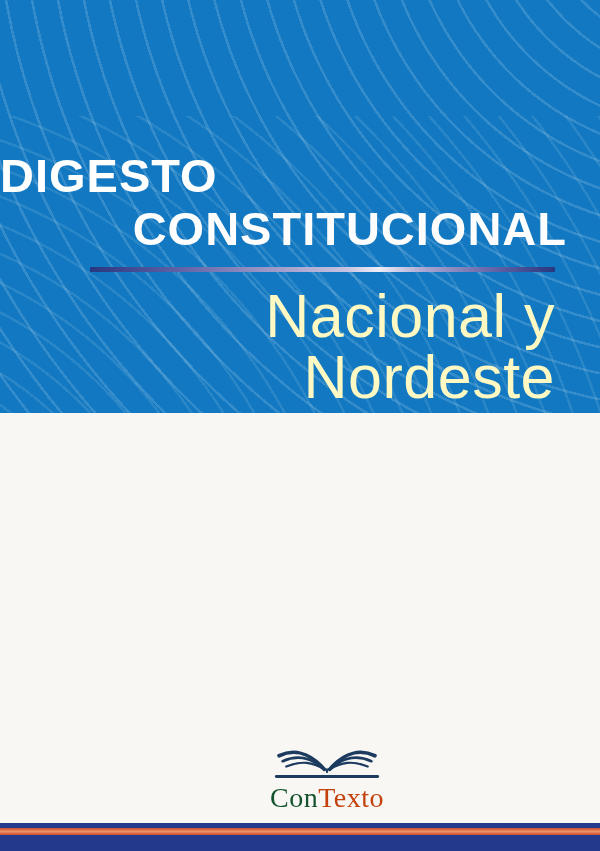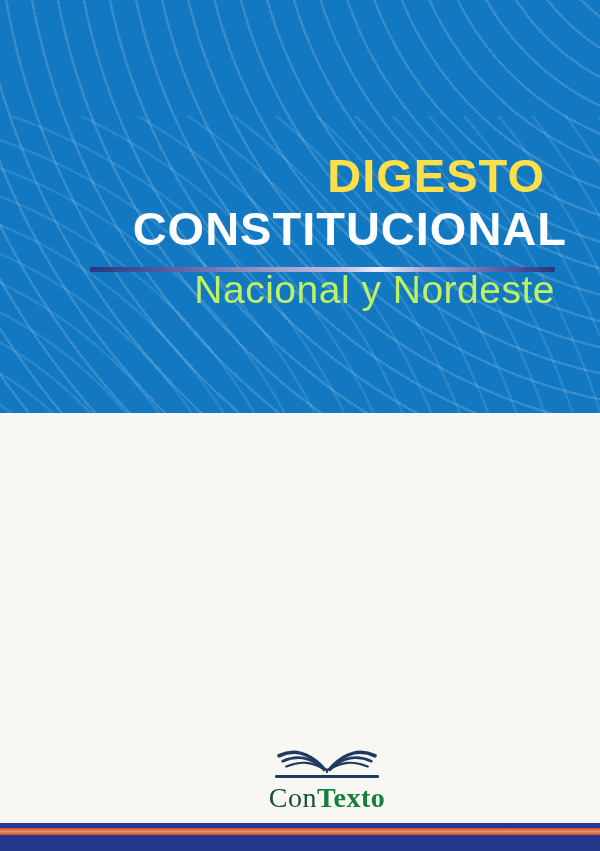--- a/index.html
+++ b/index.html
@@ -30,41 +30,41 @@
   .header .rings-b{
     position:absolute;left:0;right:0;top:28%;bottom:0;
     background:repeating-radial-gradient(circle at -30% 185%,
       rgba(255,255,255,0) 0 24px,
       rgba(255,255,255,.10) 24px 26.5px);
     pointer-events:none;
   }
 
   .title-line1{
     position:absolute;top:152px;right:55px;left:0;
-    text-align:right;
-    color:#fde047;font-weight:bold;font-size:47px;line-height:1;
+    text-align:left;
+    color:#ffffff;font-weight:bold;font-size:47px;line-height:1;
     letter-spacing:1px;
   }
   .title-line2{
     position:absolute;top:205px;right:33px;left:0;
     text-align:right;
     color:#fdfdfd;font-weight:bold;font-size:47px;line-height:1;
     letter-spacing:1px;
   }
   .divider{
     position:absolute;top:267px;left:90px;width:465px;height:5px;
     background:linear-gradient(90deg,
       #27377f 0%, #5c5fa4 18%, #9b97c6 38%, #c6c2e0 55%,
       #efedf8 62%, #a9a5d0 72%, #5c5fa4 88%, #27377f 100%);
     border-radius:1px;
   }
   .subtitle{
-    position:absolute;top:270px;right:45px;left:0;
+    position:absolute;top:286px;right:45px;left:0;
     text-align:right;
-    color:#bef264;font-weight:400;font-size:39px;line-height:1;
+    color:#fef9c3;font-weight:400;font-size:61px;line-height:1;
     letter-spacing:0.5px;
   }
 
   
   .body-area{
     position:absolute;top:413px;left:0;width:600px;height:410px;
     background:#f8f7f4;
   }
 
   
@@ -72,21 +72,21 @@
     position:absolute;top:744px;left:247px;width:160px;
     display:flex;flex-direction:column;align-items:center;
   }
   .logo svg{display:block;}
   .logo-text{
     font-family:"Liberation Serif", serif;
     font-size:28px;line-height:30px;margin-top:1px;
     letter-spacing:0.5px;
   }
   .logo-text .part1{color:#14532d;}
-  .logo-text .part2{color:#15803d;font-weight:bold;}
+  .logo-text .part2{color:#c2410c;}
 
   
   .footer-band{
     position:absolute;bottom:0;left:0;width:600px;height:28px;
   }
   .band-navy-thin{height:5px;background:#243a8c;}
   .band-orange{
     height:7px;
     background:linear-gradient(180deg,#c94a2c 0%,#ee9068 50%,#c94a2c 100%);
   }

